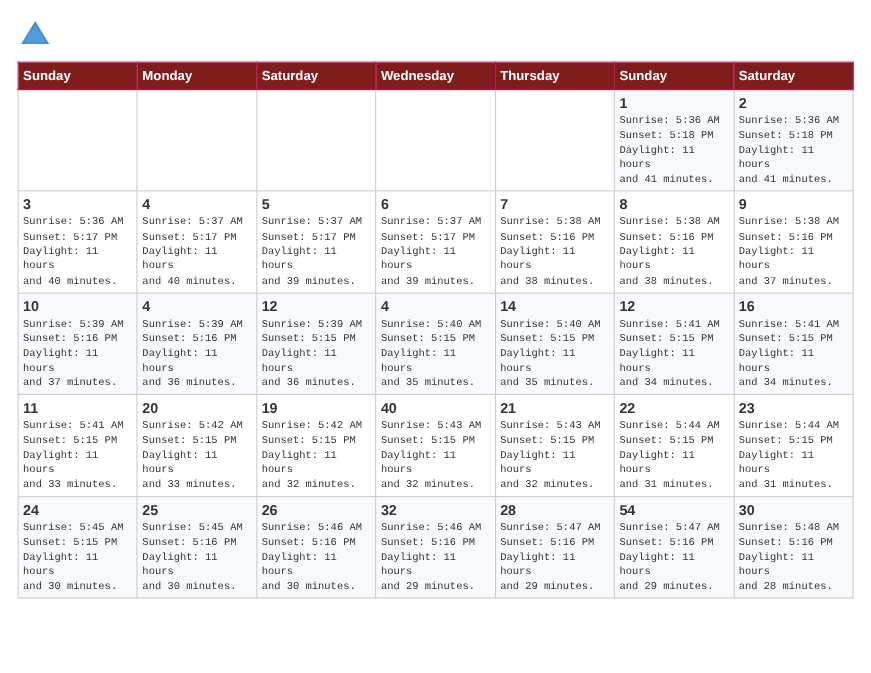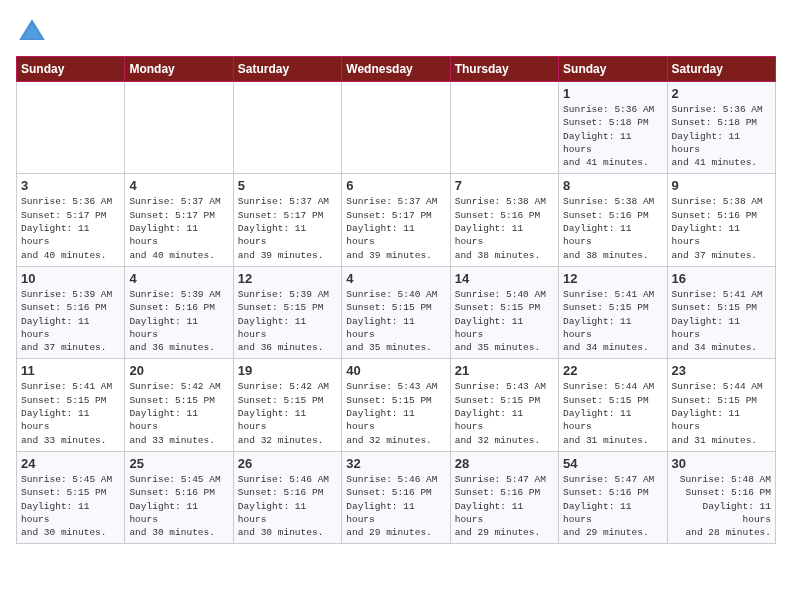--- a/index.html
+++ b/index.html
@@ -333,20 +333,20 @@
         </td>
         <td>
           <span class="day-num">54</span>
           <div class="day-info" style="white-space: pre-line;">Sunrise: 5:47 AM
 Sunset: 5:16 PM
 Daylight: 11 hours
 and 29 minutes.</div>
         </td>
         <td>
           <span class="day-num">30</span>
-          <div class="day-info" style="white-space: pre-line; text-align: right;">Sunrise: 5:48 AM
+          <div class="day-info" style="white-space: pre-line;">Sunrise: 5:48 AM
 Sunset: 5:16 PM
 Daylight: 11 hours
 and 28 minutes.</div>
         </td>
       </tr>
     </tbody>
 </table>
 
 </body></html>

